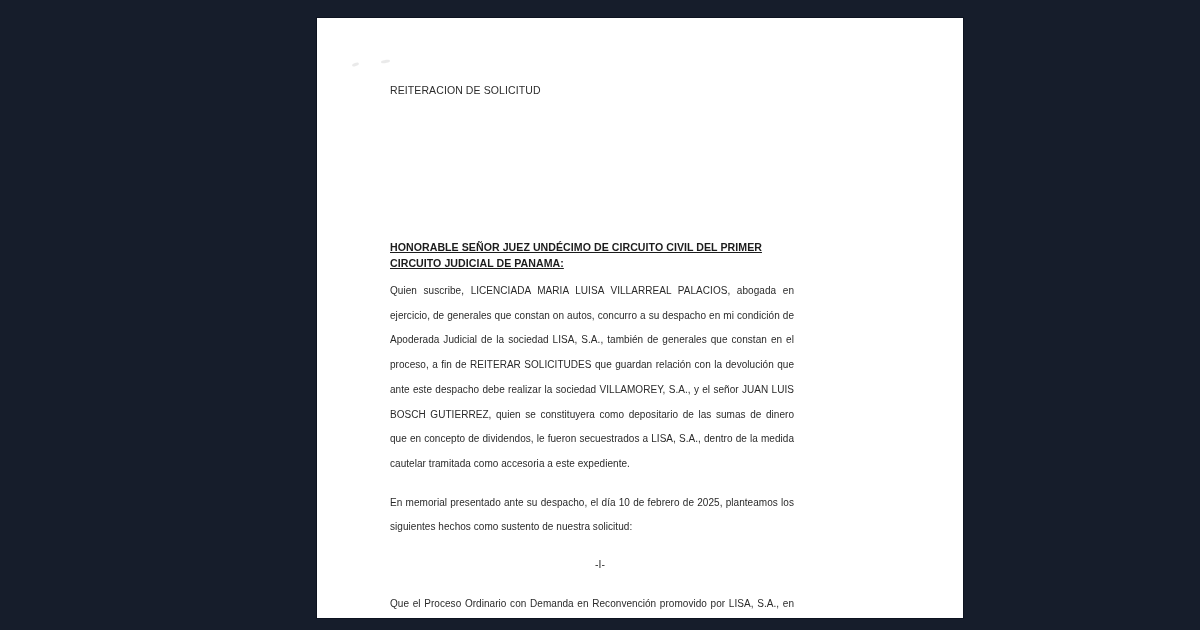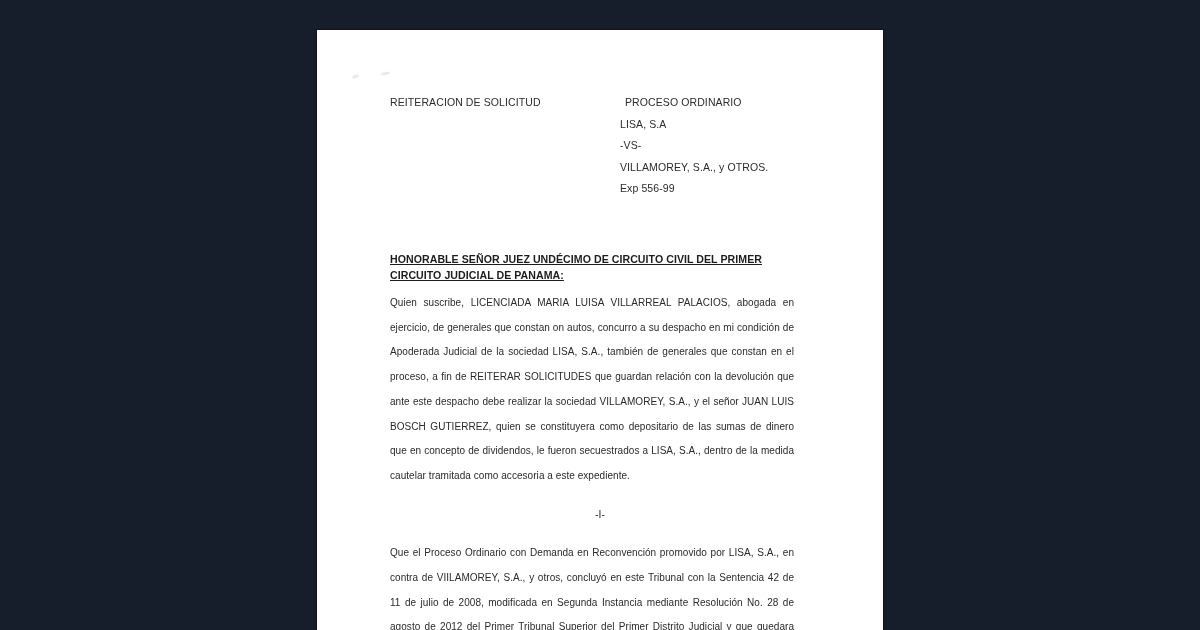--- a/index.html
+++ b/index.html
@@ -11,22 +11,22 @@
     height: 630px;
     background: #161d2b;
     font-family: "Liberation Sans", sans-serif;
     overflow: hidden;
     position: relative;
   }
 
   #page {
     position: absolute;
     left: 317px;
-    top: 30px;
-    width: 566px;
+    top: 18px;
+    width: 646px;
     height: 600px;
     background: #ffffff;
     overflow: hidden;
     box-shadow: 0 0 0 1px #0d1320;
   }
 
   
   .smudge {
     position: absolute;
     background: #d8d8d8;
@@ -109,32 +109,26 @@
 <div id="page">
 
   <div class="smudge s1"></div>
   <div class="smudge s2"></div>
 
   <div class="content">
 
     <div class="caption-block">
       <div class="caption-left">REITERACION DE SOLICITUD</div>
 
-      <div class="caption-right">
-        <div class="cr-line">PROCESO ORDINARIO</div>
-        <div class="cr-line">LISA, S.A</div>
-        <div class="cr-line">-VS-</div>
-        <div class="cr-line">VILLAMOREY, S.A., y OTROS.</div>
-        <div class="cr-line">Exp 556-99</div>
-      </div>
     </div>
 
     <div class="heading">HONORABLE SEÑOR JUEZ UNDÉCIMO DE CIRCUITO CIVIL DEL PRIMER CIRCUITO JUDICIAL DE PANAMA:</div>
 
     <p class="body">Quien suscribe, LICENCIADA MARIA LUISA VILLARREAL PALACIOS, abogada en ejercicio, de generales que constan on autos, concurro a  su despacho en mi condición de Apoderada Judicial de la sociedad LISA, S.A., también de generales que constan en el proceso, a fin de REITERAR SOLICITUDES que guardan relación con la devolución que ante este despacho debe realizar la sociedad VILLAMOREY, S.A., y el señor JUAN LUIS BOSCH GUTIERREZ, quien se constituyera como depositario de las sumas de dinero que en concepto de dividendos, le fueron secuestrados a LISA, S.A., dentro de la medida cautelar tramitada como accesoria a este expediente.</p>
 
+    <p class="body tight">En memorial presentado ante su despacho, el día 10 de febrero de 2025, planteamos los siguientes hechos como sustento de nuestra solicitud:</p>
 
     <div class="roman-marker">-I-</div>
 
     <p class="body">Que el Proceso Ordinario con Demanda en Reconvención promovido por LISA, S.A., en contra de VIILAMOREY, S.A., y otros, concluyó en este Tribunal con la Sentencia 42 de 11 de julio de 2008, modificada en Segunda Instancia mediante Resolución No. 28 de agosto de 2012 del Primer Tribunal Superior del Primer Distrito Judicial y que quedara ejecutoriada luego de resuelto Recurso de Casación.</p>
 
   </div>
 </div>
 
 </body></html>

